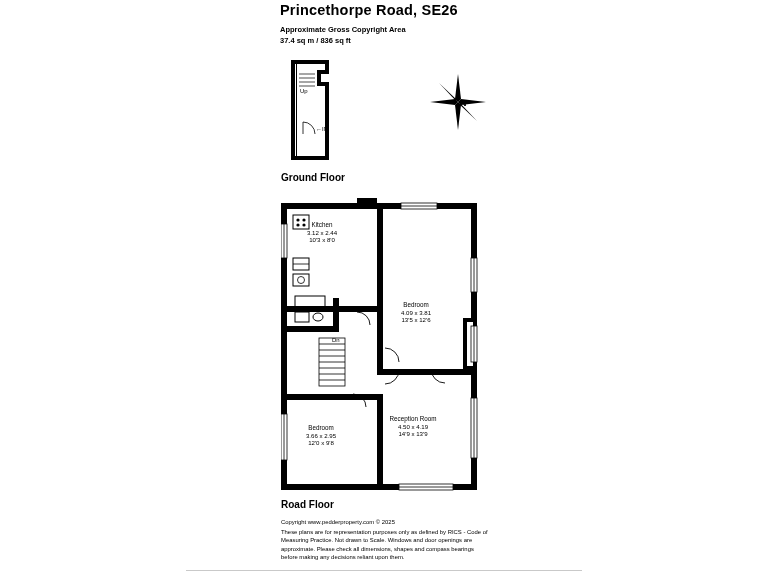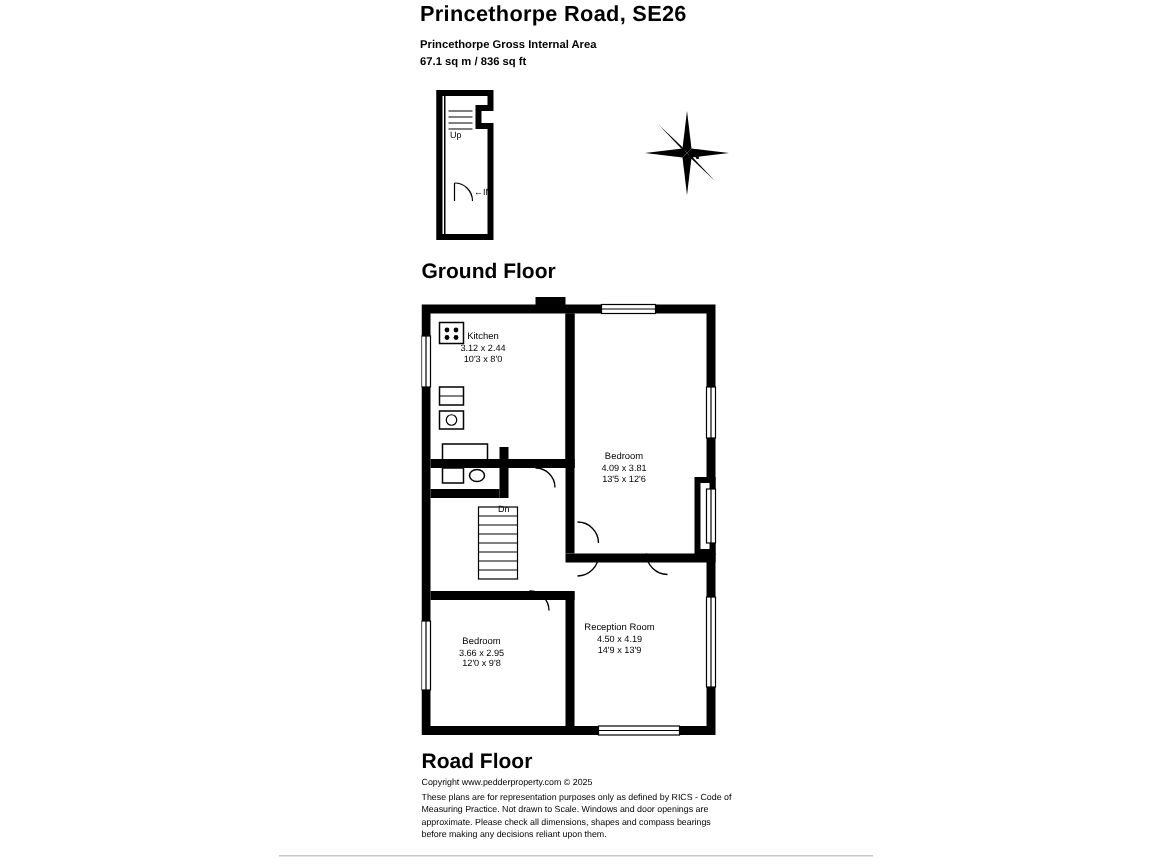--- a/index.html
+++ b/index.html
@@ -42,21 +42,21 @@
     position: absolute;
     left: 280px;
     top: 36px;
     font-size: 7.5px;
     font-weight: bold;
   }
 
   
   .floor-label {
     position: absolute;
-    font-size: 14px;
+    font-size: 10px;
     font-weight: bold;
   }
   #ground-floor-label { left: 281px; top: 172px; }
   #first-floor-label  { left: 281px; top: 499px; }
 
   
   .compass {
     position: absolute;
     left: 428px;
     top: 72px;
@@ -113,22 +113,22 @@
     height: 1px;
     background: #c9c9c9;
   }
 </style>
 </head>
 <body>
 
 <div class="page">
 
   <div class="title">Princethorpe Road, SE26</div>
-  <div class="subtitle1">Princethorpe Gross Internal Area</div>
-  <div class="subtitle2">67.1 sq m / 836 sq ft</div>
+  <div class="subtitle1">Approximate Gross Copyright Area</div>
+  <div class="subtitle2">37.4 sq m / 836 sq ft</div>
 
   <div class="compass">
     <svg width="60" height="60" viewBox="0 0 60 60">
 
       <polygon points="30,2 33,27 30,30 27,27" fill="#000"></polygon>
       <polygon points="30,58 33,33 30,30 27,33" fill="#000"></polygon>
       <polygon points="2,30 27,27 30,30 27,33" fill="#000"></polygon>
       <polygon points="58,30 33,27 30,30 33,33" fill="#000"></polygon>
 
       <polygon points="11,11 29,28 28,29" fill="#000"></polygon>

